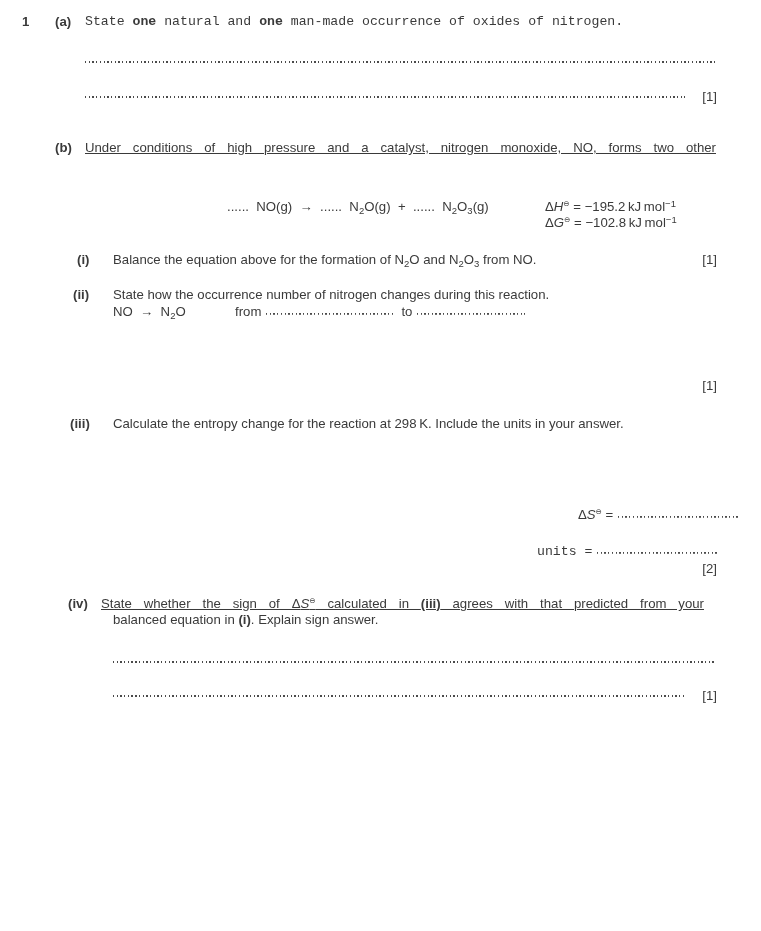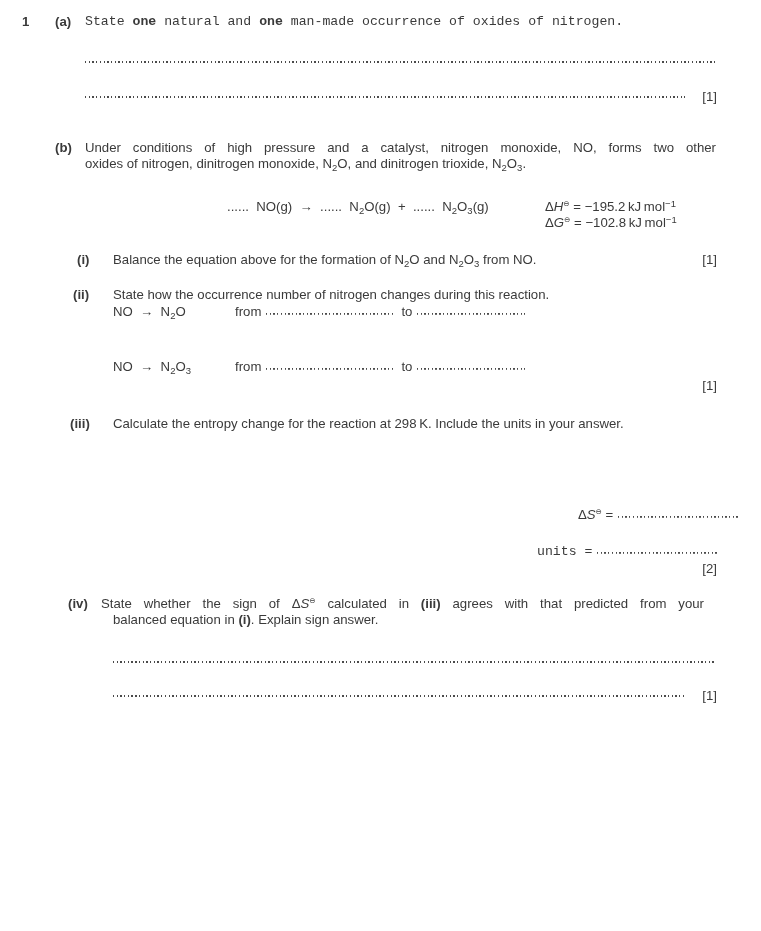--- a/index.html
+++ b/index.html
@@ -8,21 +8,21 @@
     width:761px;height:931px;
     background:#ffffff;
     font-family:"Liberation Sans","DejaVu Sans",sans-serif;
     font-size:13.2px;
     line-height:16.2px;
     color:#3a3a3a;
     overflow:hidden;
   }
   .abs{position:absolute;}
   .bold{font-weight:700;}
-  .just{text-align:justify;text-align-last:justify;}
+  .just{text-align:justify;text-align-last:justify;text-decoration:underline;}
   .pre{white-space:pre;}
   sub{font-size:9.5px;line-height:0;vertical-align:-3px;}
   sup{font-size:9.5px;line-height:0;vertical-align:4px;}
   sup.ss{font-size:7.5px;vertical-align:5px;font-family:"DejaVu Sans",sans-serif;}
   .dotline{
     height:2px;
     background-image:repeating-linear-gradient(to right,#4a4a4a 0,#4a4a4a 1.3px,transparent 1.3px,transparent 3.7px);
   }
   .leader{
     display:inline-block;
@@ -44,40 +44,36 @@
   <span class="abs bold" style="left:22px;top:14px;">1</span>
   <span class="abs bold" style="left:55px;top:14px;">(a)</span>
   <div class="abs" style="left:85px;top:14px;width:631px;font-family:Liberation Mono, monospace;"><span>State </span><span style="font-weight: 700;">one</span><span> natural and </span><span style="font-weight: 700;">one</span><span> man-made occurrence of oxides of nitrogen.</span></div>
 
   <div class="abs dotline" style="left:85px;top:61px;width:630px;"></div>
   <div class="abs dotline" style="left:85px;top:96px;width:600px;"></div>
   <span class="mark" style="top:89px;">[1]</span>
 
   <span class="abs bold" style="left:55px;top:140px;">(b)</span>
   <div class="abs just" style="left:85px;top:140px;width:631px;"><span>Under conditions of high pressure and a catalyst, nitrogen monoxide, NO, forms two other</span></div>
-  <div class="abs" style="left:85px;top:156px;width:631px;"><span>oxides of nitrogen, dinitrogen monoxide, N</span><sub>2</sub><span>O, and dinitrogen trioxide, N</span><sub>2</sub><span>O</span><sub>3</sub><span>.</span></div>
 
   <div class="abs pre" style="left:227px;top:199px;"><span>......  NO(g)  →  ......  N</span><sub>2</sub><span>O(g)  +  ......  N</span><sub>2</sub><span>O</span><sub>3</sub><span>(g)</span></div>
   <div class="abs" style="left:545px;top:199px;"><span>Δ</span><span style="font-style: italic;">H</span><sup class="ss">⊖</sup><span> = −195.2 kJ mol</span><sup>−1</sup></div>
   <div class="abs" style="left:545px;top:215px;"><span>Δ</span><span style="font-style: italic;">G</span><sup class="ss">⊖</sup><span> = −102.8 kJ mol</span><sup>−1</sup></div>
 
   <span class="abs bold" style="left:77px;top:252px;">(i)</span>
   <div class="abs" style="left:113px;top:252px;width:565px;"><span>Balance the equation above for the formation of N</span><sub>2</sub><span>O and N</span><sub>2</sub><span>O</span><sub>3</sub><span> from NO.</span></div>
   <span class="mark" style="top:252px;">[1]</span>
 
   <span class="abs bold" style="left:73px;top:287px;">(ii)</span>
   <div class="abs" style="left:113px;top:287px;width:580px;">State how the occurrence number of nitrogen changes during this reaction.</div>
 
   <div class="abs" style="left:113px;top:304px;">
     <span class="rxn"><span>NO  →  N</span><sub>2</sub><span>O</span></span><span>from</span><span class="leader" style="width:130px;"></span><span>to</span><span class="leader" style="width:108px;"></span>
   </div>
 
-  <div class="abs" style="left:113px;top:359px;">
-    <span class="rxn"><span>NO  →  N</span><sub>2</sub><span>O</span><sub>3</sub></span><span>from</span><span class="leader" style="width:130px;"></span><span>to</span><span class="leader" style="width:108px;"></span>
-  </div>
 
   <span class="mark" style="top:378px;">[1]</span>
 
   <span class="abs bold" style="left:70px;top:416px;">(iii)</span>
   <div class="abs" style="left:113px;top:416px;width:603px;">Calculate the entropy change for the reaction at 298 K. Include the units in your answer.</div>
 
   <div class="abs" style="left:546px;top:507px;margin-left:32px;">
     <span><span>Δ</span><span style="font-style: italic;">S</span><sup class="ss">⊖</sup><span> =</span></span><span class="leader" style="width:120px;margin-right:0;"></span>
   </div>
   <div class="abs" style="left:537px;top:543px;font-family:Liberation Mono, monospace;">

